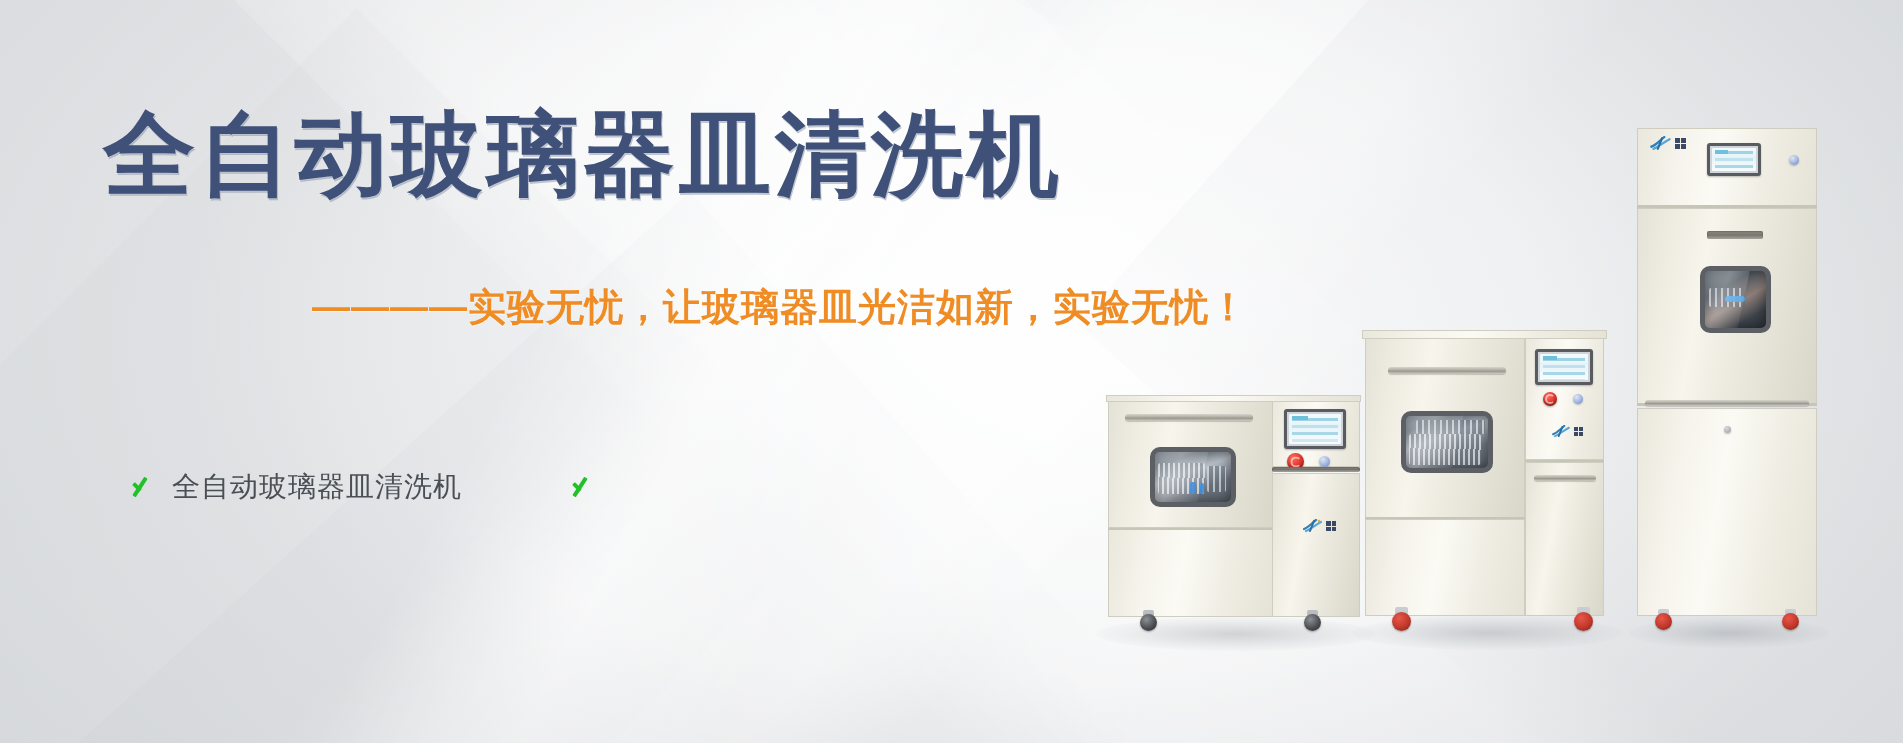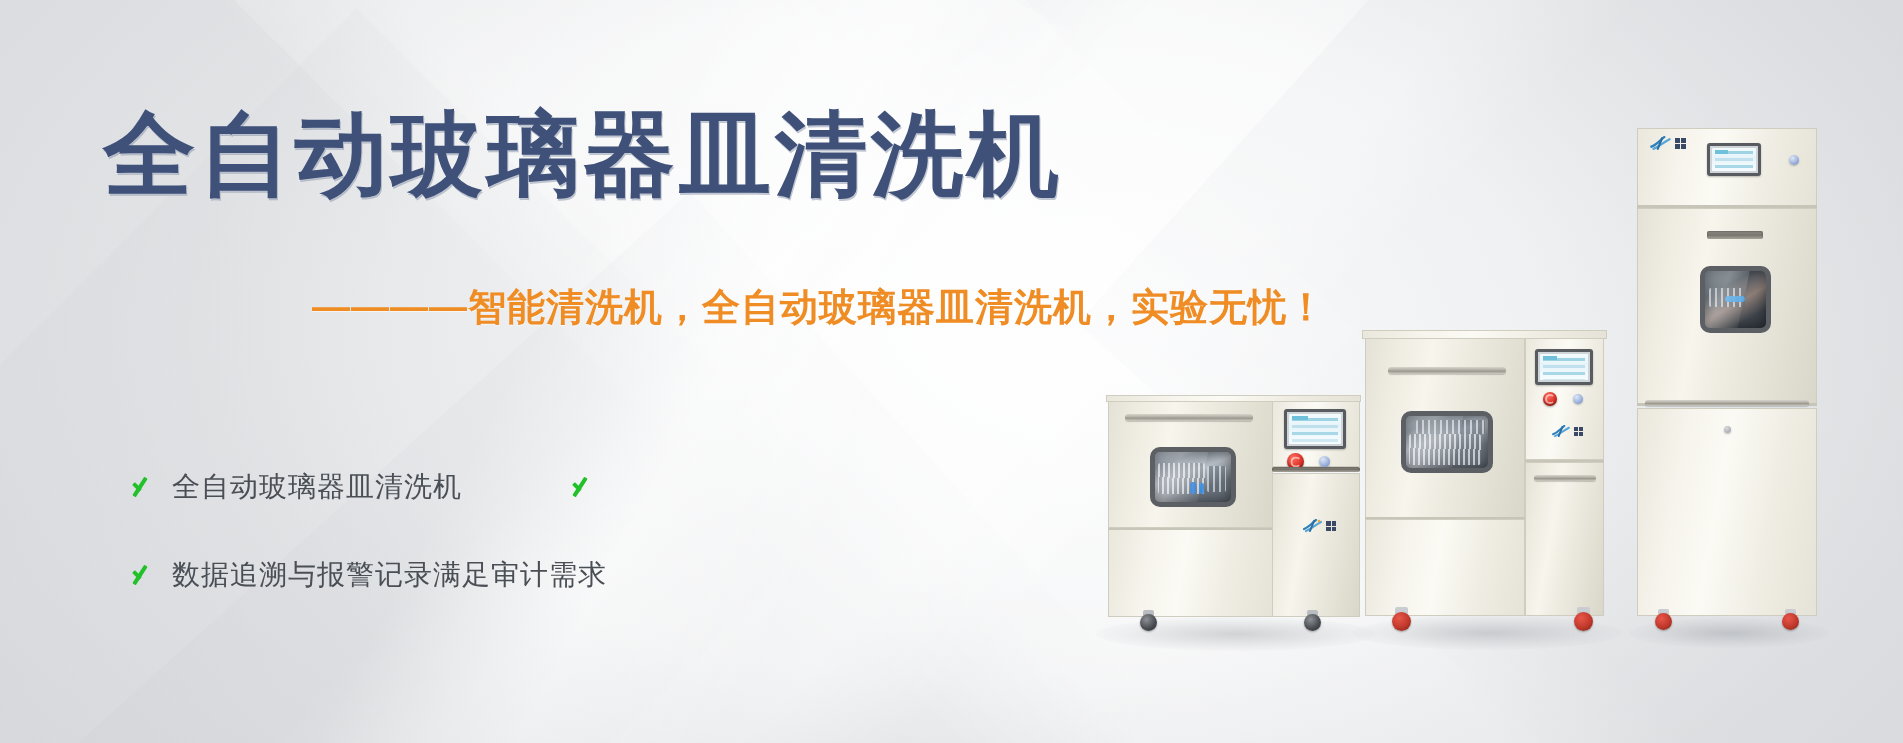--- a/index.html
+++ b/index.html
@@ -125,37 +125,33 @@
 
   <div class="facet f1"></div>
   <div class="facet f2"></div>
   <div class="facet f3"></div>
   <div class="facet f4"></div>
   <div class="facet f5"></div>
   <div class="vign"></div>
 
   <div class="copy">
     <div class="title">全自动玻璃器皿清洗机</div>
-    <div class="subtitle">————智能清洗机，全自动玻璃器皿清洗机，实验无忧！</div>
+    <div class="subtitle">————实验无忧，让玻璃器皿光洁如新，实验无忧！</div>
 
     <div class="features">
       <div class="frow">
         <div class="fitem c1">
           <span class="check"></span>
           <span class="ftext">全自动玻璃器皿清洗机</span>
         </div>
         <div class="fitem">
           <span class="check"></span>
         </div>
       </div>
       <div class="frow">
-        <div class="fitem">
-          <span class="check"></span>
-          <span class="ftext">数据追溯与报警记录满足审计需求</span>
-        </div>
       </div>
     </div>
   </div>
 
   <div class="machines">
 
     <div class="machine" style="left:26px;top:395px;width:255px;height:235px;">
       <div class="shadow" style="left:-10px;top:222px;width:280px;height:34px;"></div>
 
       <div class="panel bright" style="left:0;top:0;width:255px;height:7px;"></div>

